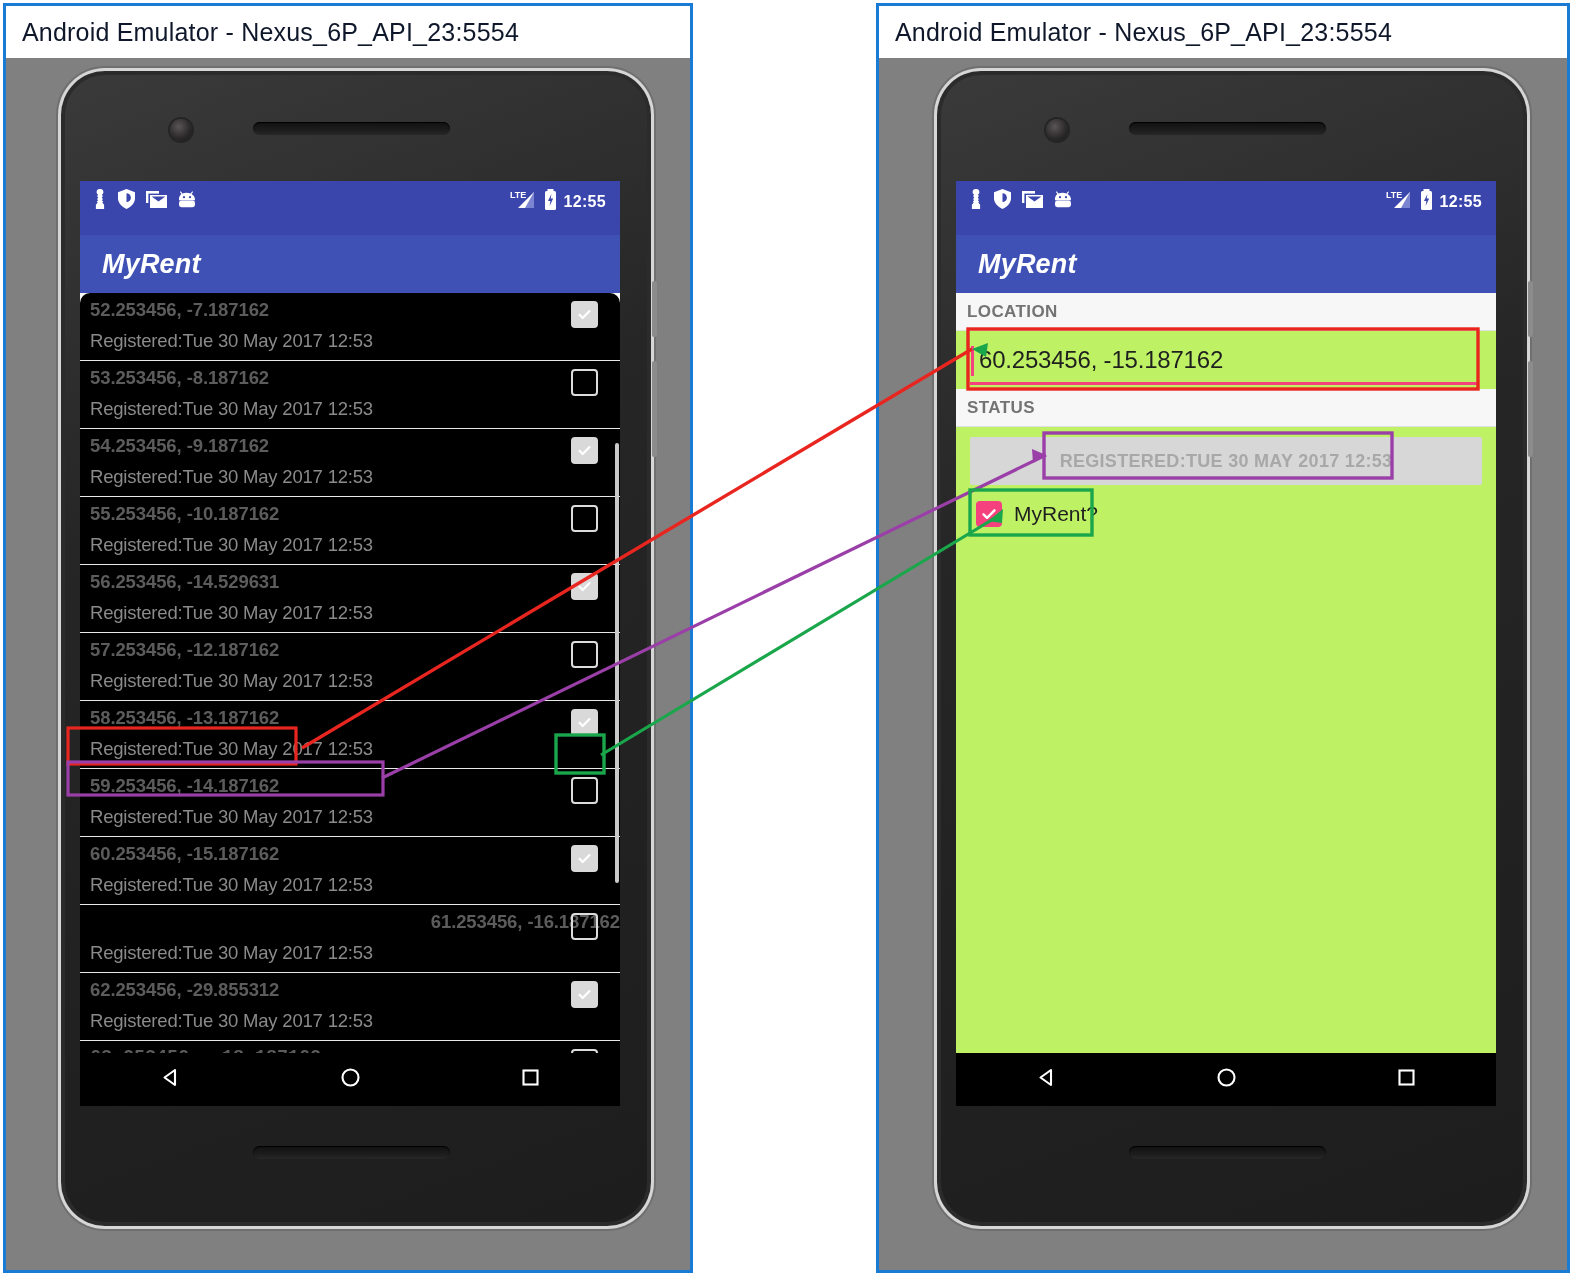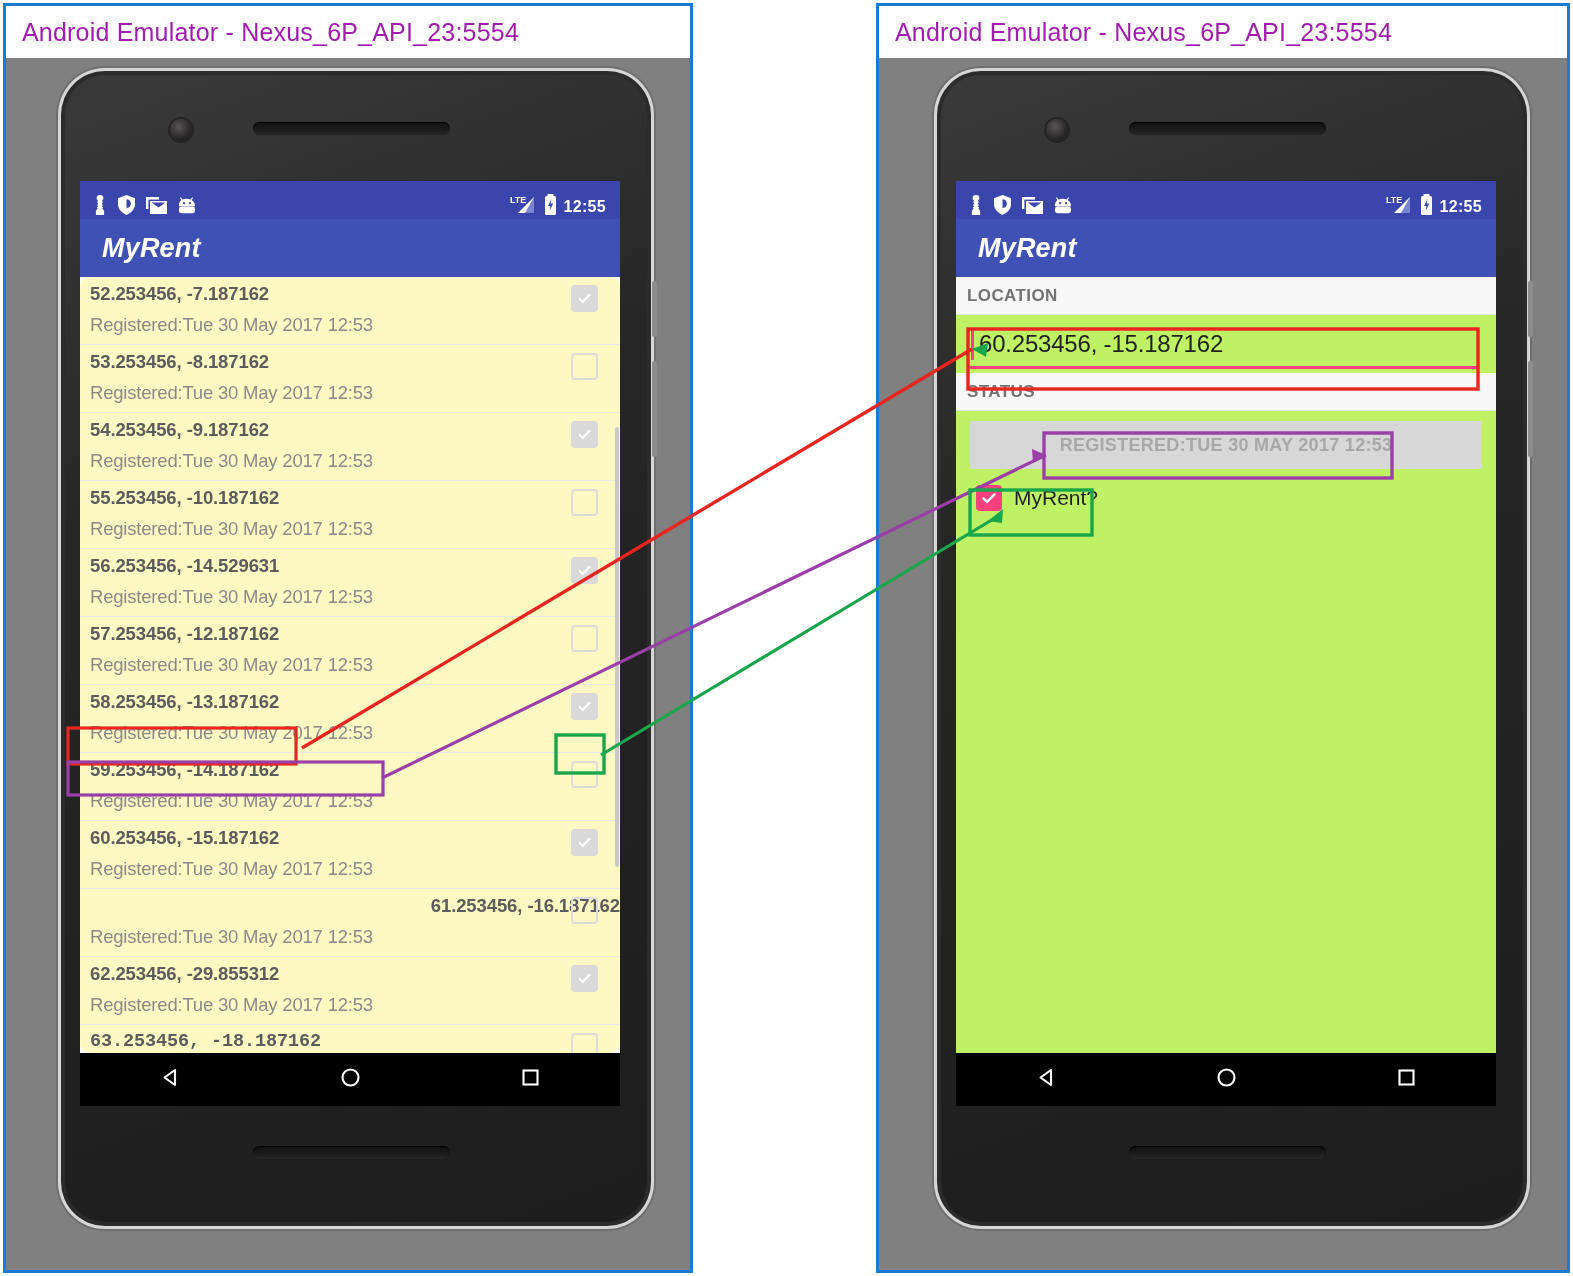--- a/index.html
+++ b/index.html
@@ -6,21 +6,21 @@
   body{width:1573px;height:1276px;position:relative;overflow:hidden;
        font-family:"Liberation Sans","DejaVu Sans",sans-serif;}
 
   
   .emu-window{position:absolute;top:3px;background:#808080;
               border:3px solid #1a7bd4;box-sizing:border-box;}
   #emu-left{left:3px;width:690px;height:1270px;}
   #emu-right{left:876px;width:694px;height:1270px;}
 
   .emu-titlebar{height:52px;background:#ffffff;display:flex;align-items:center;}
-  .emu-title{font-size:25px;color:#a21caf;padding-left:16px;letter-spacing:.2px;
+  .emu-title{font-size:25px;color:#0f172a;padding-left:16px;letter-spacing:.2px;
              white-space:nowrap;font-family:"Liberation Sans",sans-serif;}
 
   .emu-body{position:relative;background:#808080;height:calc(100% - 52px);}
 
   
   .phone{position:absolute;background:#2b2b2b;border-radius:44px;
          box-shadow:0 0 0 3px #d6d6d6, 0 0 0 5px #6f6f6f;}
   #phone-left{left:55px;top:13px;width:590px;height:1155px;}
   #phone-right{left:58px;top:13px;width:590px;height:1155px;}
   .phone-inner{position:absolute;inset:4px;border-radius:40px;
@@ -32,30 +32,30 @@
        background:linear-gradient(180deg,#111 0%,#1c1c1c 60%,#272727 100%);
        box-shadow:inset 0 1px 1px #000;}
   .speaker-bottom{position:absolute;left:192px;top:1075px;width:197px;height:13px;
        border-radius:8px;background:linear-gradient(180deg,#111 0%,#1c1c1c 60%,#272727 100%);
        box-shadow:inset 0 1px 1px #000;}
   .btn-side{position:absolute;right:-6px;width:5px;background:#8c8c8c;border-radius:2px;}
 
   
   .screen{position:absolute;left:19px;top:110px;width:540px;height:925px;
           background:#fafafa;overflow:hidden;}
-  .statusbar{height:38px;background:#3b46ac;display:flex;align-items:flex-end;
-             padding:0 14px;color:#fff;}
+  .statusbar{height:38px;background:#3b46ac;display:flex;align-items:flex-start;
+             padding:8px 14px;color:#fff;}
   .sb-left{display:flex;align-items:center;gap:11px;}
   .sb-right{margin-left:auto;display:flex;align-items:center;gap:7px;}
   .sb-time{font-size:16px;font-weight:bold;letter-spacing:.3px;}
   .appbar{height:58px;background:#3f51b5;display:flex;align-items:center;padding-left:22px;font-style:italic;}
   .appbar-title{color:#fff;font-size:27px;font-weight:bold;letter-spacing:.2px;}
 
   
-  .list{position:relative;background:#fef9c3;height:calc(100% - 38px - 58px - 53px);
+  .list{position:relative;background:#000000;height:calc(100% - 38px - 58px - 53px);
         overflow:hidden;border-radius:10px;}
   .list-row{border-bottom:1px solid #e8e8e8;padding:6px 0 7px 10px;position:relative;
             height:43px;box-sizing:border-box;}
   .row-title{font-size:18.5px;font-weight:bold;color:#5c5c5c;letter-spacing:-.1px;
              line-height:22px;}
   .row-sub{font-size:18.5px;color:#8a8a8a;letter-spacing:-.2px;line-height:27px;}
   .cbox{position:absolute;right:22px;width:27px;height:27px;border-radius:4px;box-sizing:border-box;}
   .cbox.off{border:2px solid #dcdcdc;background:transparent;top:8px;}
   .cbox.on{background:#d9d9d9;top:8px;display:flex;align-items:center;justify-content:center;}
   .cbox.on svg{display:block;}

